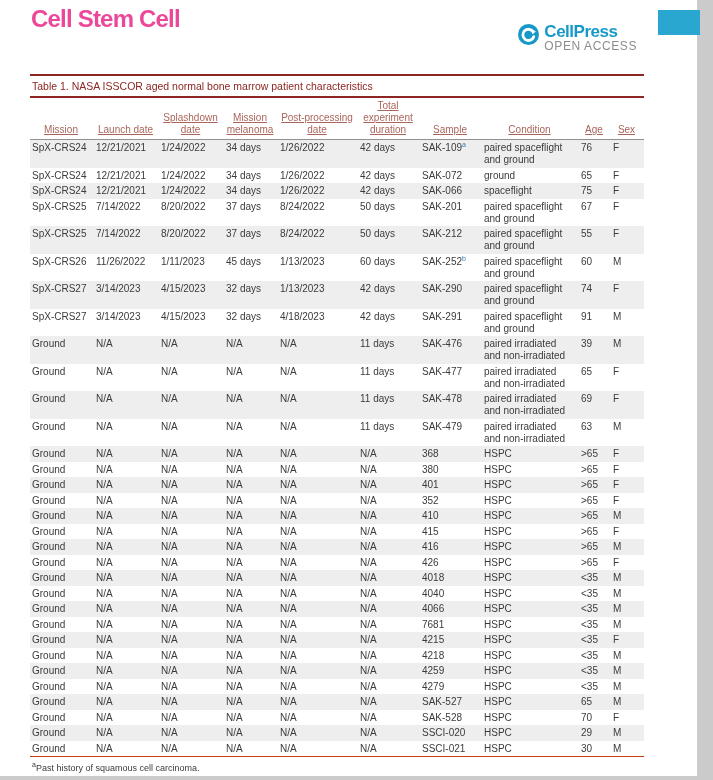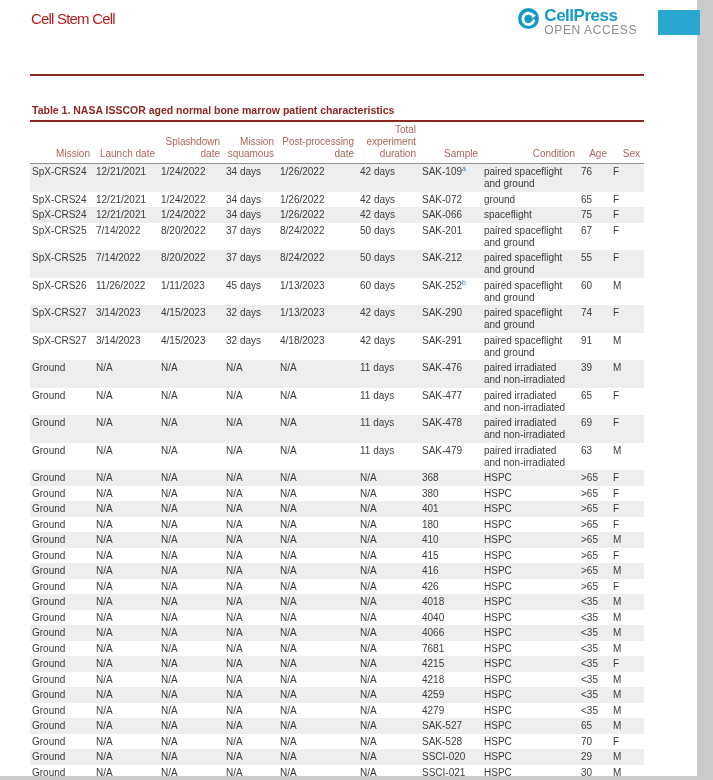--- a/index.html
+++ b/index.html
@@ -7,41 +7,42 @@
     width:713px;height:780px;position:relative;overflow:hidden;
     background:#ffffff;
     font-family:"Liberation Sans","DejaVu Sans",sans-serif;
     -webkit-font-smoothing:antialiased;
   }
   .edge-right{position:absolute;top:0;right:0;width:16px;height:780px;background:#cbcbcb;}
   .edge-bottom{position:absolute;left:0;bottom:0;width:713px;height:4px;background:#cbcbcb;}
 
   
   .hdr{position:relative;padding:8px 0 0 31px;height:52px;}
-  .journal{color:#b91c1c;font-size:15px;font-weight:normal;letter-spacing:-0.8px;line-height:22px;}
+  .journal{color:#ec4899;font-size:24px;font-weight:bold;letter-spacing:-0.8px;line-height:22px;}
   .article-type{color:#a9a9a9;font-size:15px;font-weight:bold;letter-spacing:0.5px;line-height:18px;margin-top:1px;}
-  .publisher{position:absolute;top:7px;right:76px;display:flex;align-items:flex-start;gap:5px;}
+  .publisher{position:absolute;top:23px;right:76px;display:flex;align-items:flex-start;gap:5px;}
   .cp-icon{width:21px;height:21px;margin-top:1px;}
   .cp-text{text-align:left;}
   .cp-name{color:#1799c8;font-size:17px;font-weight:bold;letter-spacing:-0.5px;line-height:18px;}
   .cp-oa{color:#8d8d8d;font-size:12px;letter-spacing:0.6px;line-height:11px;text-align:left;}
   .teal-block{position:absolute;top:10px;right:13px;width:42px;height:25px;background:#2aa7d0;z-index:2;}
 
   
   .table-wrap{margin:14px 69px 0 30px;width:614px;}
   .rule-maroon{height:0;border-top:2px solid #8c2622;}
   .tbl-title{
-    color:#8c2622;font-size:10.5px;font-weight:bold;
-    padding:4px 0 4px 2px;line-height:12px;margin-top:24px;
+    color:#8c2622;font-size:10.5px;font-weight:normal;
+    padding:4px 0 4px 2px;line-height:12px;
   }
   table{border-collapse:collapse;table-layout:fixed;width:614px;}
   thead th{
-    color:#a9655c;font-weight:normal;text-align:right;vertical-align:bottom;
+    color:#a9655c;font-weight:normal;text-align:center;vertical-align:bottom;
     font-size:10px;line-height:12px;padding:2px 4px 3px 2px;
     border-bottom:1px solid #909090;
+    text-decoration:underline;
   }
   tbody{border-bottom:1px solid #c2410c;}
   tbody td{
     color:#3b3b3b;font-size:10px;line-height:12px;vertical-align:top;
     padding:2px 4px 1.5px 2px;
   }
   tbody tr.stripe{background:#eeeeee;}
   sup.fnlink{color:#2b7fbe;font-size:7px;line-height:0;cursor:pointer;}
 
   .footnotes{padding:2px 0 3px 2px;}
@@ -87,21 +88,21 @@
       <col style="width:62px">
         <col style="width:97px">
         <col style="width:32px">
       <col style="width:33px">
     </colgroup>
     <thead>
         <tr id="header-row">
           <th>Mission</th>
           <th>Launch date</th>
           <th>Splashdown date</th>
-          <th>Mission squamous</th>
+          <th>Mission melanoma</th>
           <th>Post-processing date</th>
           <th>Total experiment duration</th>
           <th>Sample</th>
           <th>Condition</th>
           <th>Age</th>
           <th>Sex</th>
         </tr>
       </thead>
     <tbody id="table-body">
         <tr class="stripe">
@@ -284,21 +285,21 @@
           <td>&gt;65</td>
           <td>F</td>
         </tr>
         <tr>
           <td>Ground</td>
           <td>N/A</td>
           <td>N/A</td>
           <td>N/A</td>
           <td>N/A</td>
           <td>N/A</td>
-          <td>180</td>
+          <td>352</td>
           <td>HSPC</td>
           <td>&gt;65</td>
           <td>F</td>
         </tr>
         <tr class="stripe">
           <td>Ground</td>
           <td>N/A</td>
           <td>N/A</td>
           <td>N/A</td>
           <td>N/A</td>

